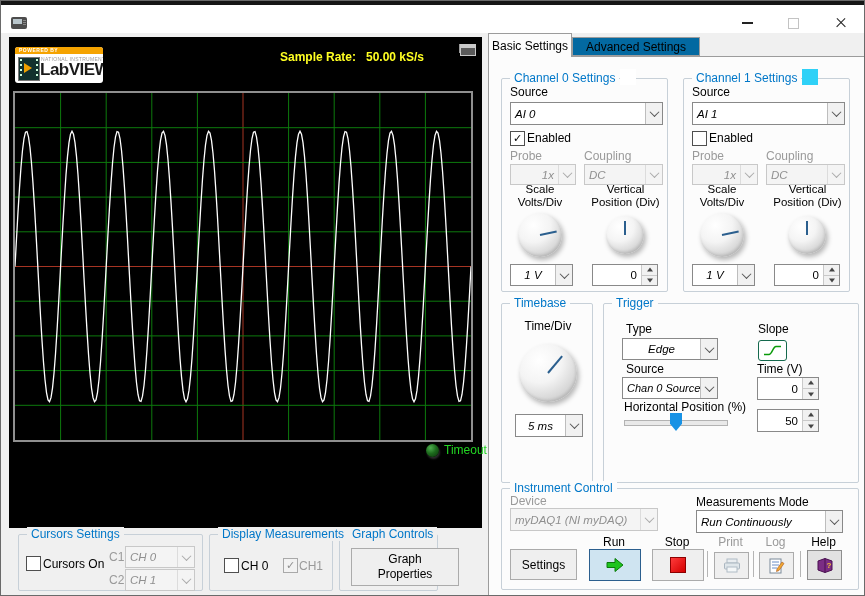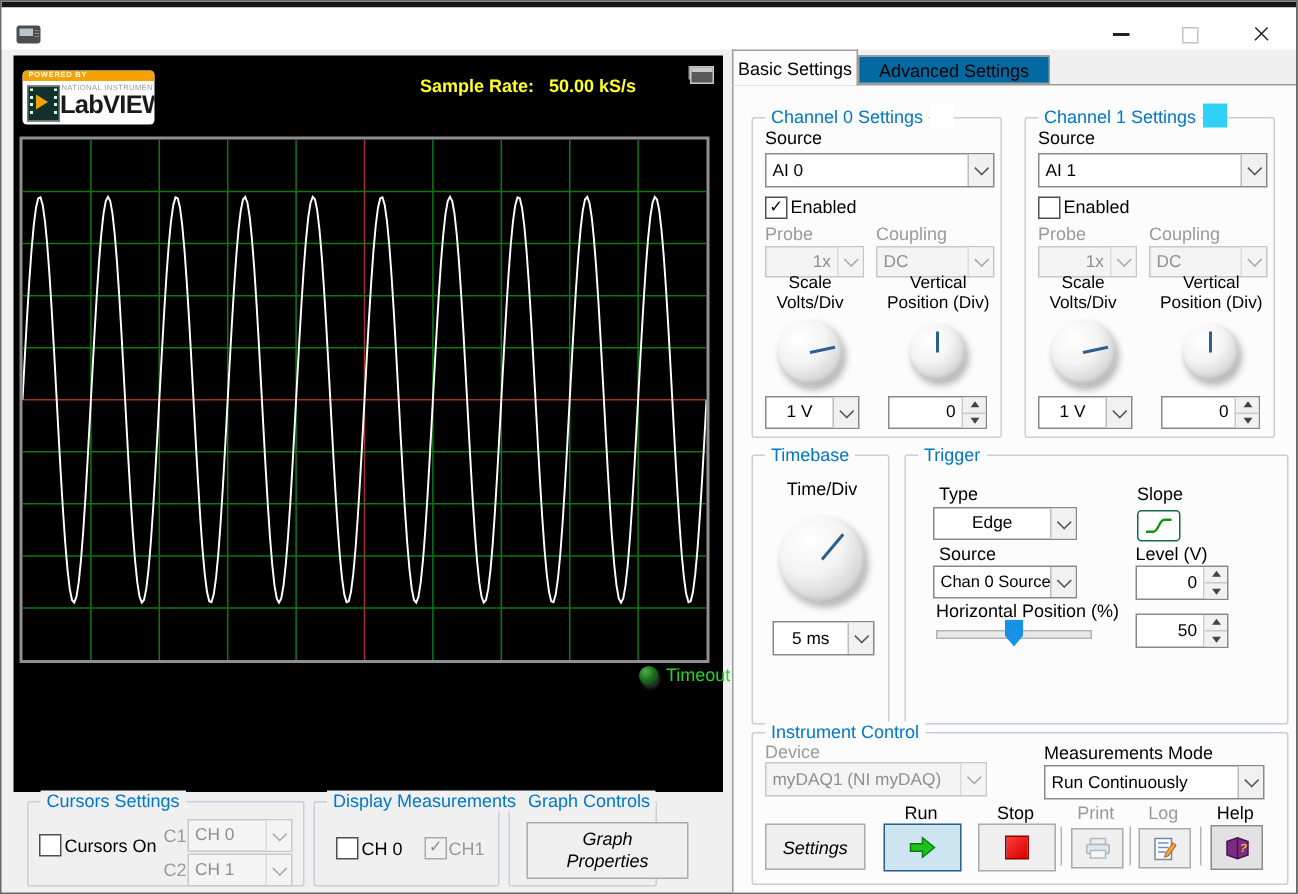--- a/index.html
+++ b/index.html
@@ -46,42 +46,42 @@
   .tabpage{left:487px;top:55px;width:377px;height:540px;background:#fcfcfc;border:1px solid #9c9c9c;z-index:1;}
   
   .grp{border:1px solid #c7d0d8;border-radius:2px;}
   .grp-title{position:absolute;top:-8px;left:8px;background:#fcfcfc;padding:0 4px;color:#0077c8;white-space:nowrap;z-index:2;}
   .on-gray .grp-title{background:#f0f0f0;}
   .swatch{position:absolute;top:-10px;width:16px;height:16px;z-index:2;}
   
   .lbl{position:absolute;white-space:nowrap;}
   .dim{color:#9a9a9a;}
   .combo{position:absolute;border:1px solid #898989;background:#fff;display:flex;align-items:stretch;font-size:11.5px;}
-  .combo .txt{flex:1;display:flex;align-items:center;padding:0 4px;white-space:nowrap;overflow:hidden;}
+  .combo .txt{flex:1;display:flex;align-items:center;padding:0 4px;white-space:nowrap;overflow:hidden;font-style:italic;}
   .combo.center .txt{justify-content:center;} .combo.right .txt{justify-content:flex-end;}
   .combo .cbtn{width:16px;border-left:1px solid #bdbdbd;background:#f1f1f1;display:flex;align-items:center;justify-content:center;}
   .chev{width:6px;height:6px;border-right:1.6px solid #555;border-bottom:1.6px solid #555;transform:rotate(45deg) translate(-1px,-1px);}
   .combo.dis{background:#f4f4f4;border-color:#c8c8c8;color:#8f8f8f;}
   .combo.dis .cbtn{background:#f4f4f4;border-left-color:#dcdcdc;}
   .combo.dis .chev{border-color:#aaa;}
   .spin{position:absolute;border:1px solid #898989;background:#fff;display:flex;font-size:11.5px;}
   .spin .val{flex:1;display:flex;align-items:center;justify-content:flex-end;padding:0 4px;}
   .spin .arr{width:15px;display:flex;flex-direction:column;border-left:1px solid #c9c9c9;}
   .spin .arr>div{flex:1;background:#f1f1f1;position:relative;cursor:pointer;}
   .spin .arr>div+div{border-top:1px solid #c9c9c9;}
   .tri-up::after,.tri-dn::after{content:"";position:absolute;left:50%;top:50%;transform:translate(-50%,-50%);border:3px solid transparent;}
   .tri-up::after{border-bottom:4px solid #444;margin-top:-2px;}
   .tri-dn::after{border-top:4px solid #444;margin-top:2px;}
   .cb{position:absolute;width:13px;height:13px;border:1px solid #4f4f4f;background:#fff;display:flex;align-items:center;justify-content:center;font-size:11px;line-height:11px;cursor:pointer;}
   .cb.dis{border-color:#a9a9a9;background:#f2f2f2;color:#8f8f8f;}
   .knob{position:absolute;border-radius:50%;background:radial-gradient(circle at 35% 28%,#ffffff 0%,#f4f4f4 40%,#d2d2d2 75%,#bfbfbf 100%);box-shadow:2px 3px 5px rgba(0,0,0,.28), inset -1px -2px 3px rgba(0,0,0,.12);cursor:pointer;}
   .needle{position:absolute;left:50%;bottom:50%;width:2px;margin-left:-1px;background:#2b5f8e;transform-origin:bottom center;}
   .rot0{transform:rotate(0deg);} .rot78{transform:rotate(78deg);} .rot40{transform:rotate(40deg);}
   .klabel{position:absolute;text-align:center;font-size:11.5px;line-height:13px;}
-  .btn{position:absolute;background:#efefef;border:1px solid #ababab;display:flex;align-items:center;justify-content:center;cursor:pointer;text-align:center;font-style:italic;}
+  .btn{position:absolute;background:#efefef;border:1px solid #ababab;display:flex;align-items:center;justify-content:center;cursor:pointer;text-align:center;}
   .btn.runb{background:#cfe4f1;border:1px solid #2b5f8e;}
   .sep{position:absolute;width:1px;background:#b5b5b5;}
   .slider-track{position:absolute;height:4px;background:#e9e9e9;border:1px solid #b3b3b3;cursor:pointer;}
   .slider-thumb{position:absolute;top:-8px;width:12px;height:18px;background:#1792e5;clip-path:polygon(0 0,100% 0,100% 60%,50% 100%,0 60%);cursor:pointer;}
   .stopSq{width:14px;height:14px;background:linear-gradient(135deg,#ff3b3b,#d40000);border:1px solid #8d0000;}
   svg{display:block;}
 </style>
 </head>
 <body>
 
@@ -311,21 +311,21 @@
         <path d="M2 10.5 H7 C10 10.5 11 2.5 14 2.5 H19" fill="none" stroke="#0a9a0a" stroke-width="1.6"></path>
       </svg>
     </div>
     <span class="lbl" style="left:22px;top:58px">Source</span>
     <div class="combo" style="left:18px;top:73px;width:94px;height:20px">
       <span class="txt" style="font-size:11px">Chan 0 Source</span>
       <span class="cbtn">
           <span class="chev"></span>
         </span>
     </div>
-    <span class="lbl" style="left:153px;top:58px">Level (V)</span>
+    <span class="lbl" style="left:153px;top:58px">Time (V)</span>
     <div class="spin" style="left:153px;top:73px;width:60px;height:21px">
       <span class="val">0</span>
       <span class="arr">
           <div class="tri-up"></div>
           <div class="tri-dn"></div>
         </span>
     </div>
     <span class="lbl" style="left:20px;top:96px">Horizontal Position (%)</span>
     <div class="slider-track" style="left:20px;top:116px;width:102px">
       <span class="slider-thumb" style="left: calc(50% - 6px);"></span>

